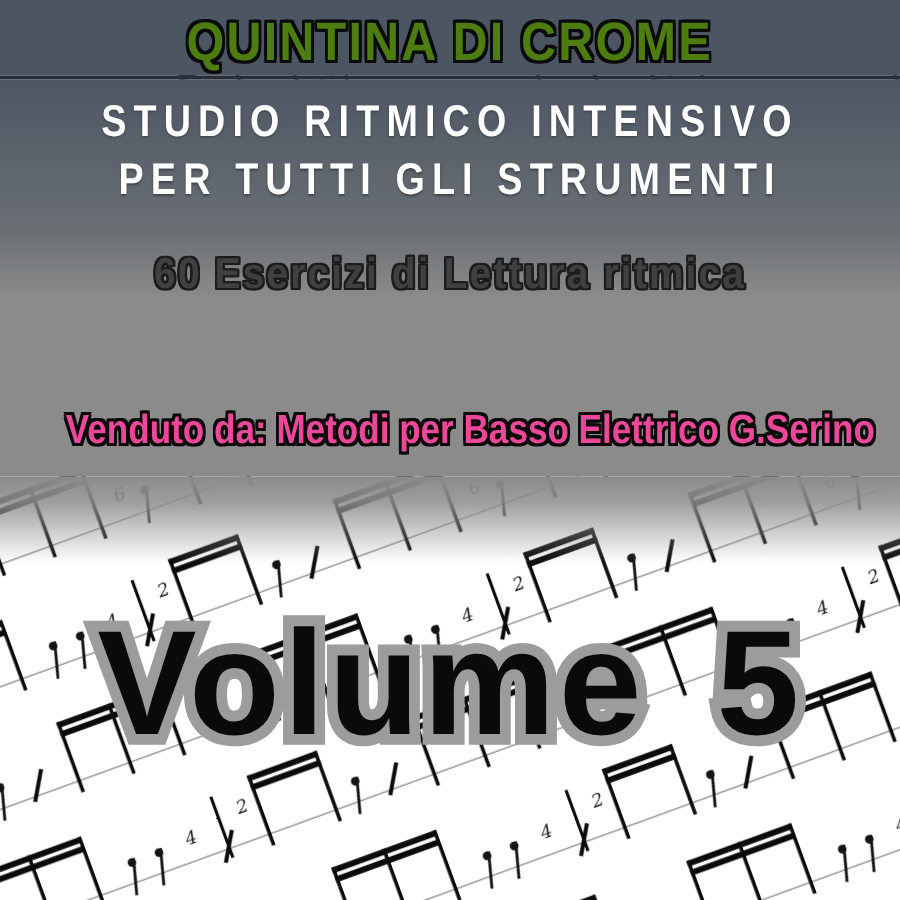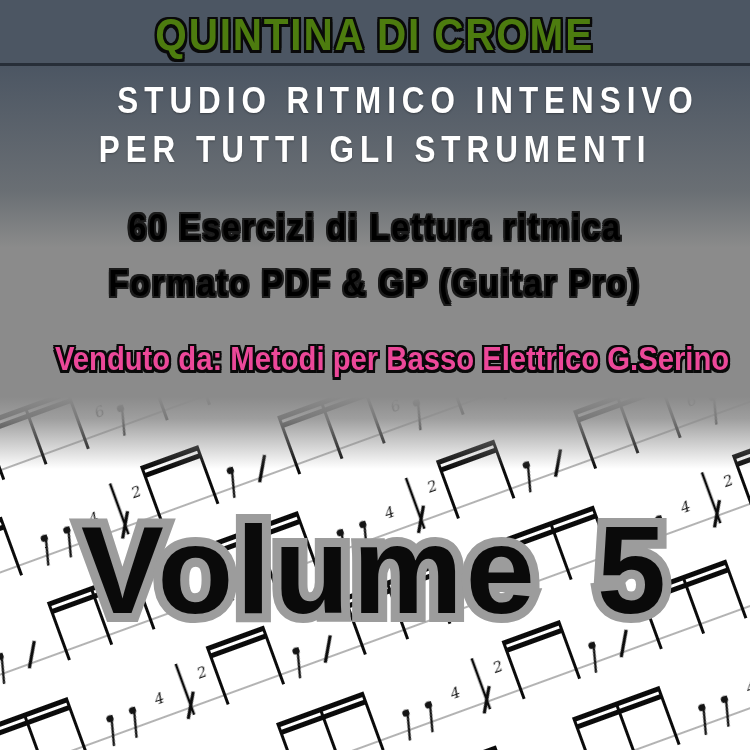--- a/index.html
+++ b/index.html
@@ -25,22 +25,22 @@
     -2.5px -2.5px 0 #0a0a0a, 0 -2.5px 0 #0a0a0a, 2.5px -2.5px 0 #0a0a0a,
     -2.5px 0 0 #0a0a0a, 2.5px 0 0 #0a0a0a,
     -2.5px 2.5px 0 #0a0a0a, 0 2.5px 0 #0a0a0a, 2.5px 2.5px 0 #0a0a0a;}
   .o-dark{text-shadow:
     -2px -2px 0 #1c1c1c, 0 -2px 0 #1c1c1c, 2px -2px 0 #1c1c1c,
     -2px 0 0 #1c1c1c, 2px 0 0 #1c1c1c,
     -2px 2px 0 #1c1c1c, 0 2px 0 #1c1c1c, 2px 2px 0 #1c1c1c;}
   .subtitle{font-size:37px;font-weight:bold;color:#ffffff;letter-spacing:7px;
     text-shadow:0 1px 2px rgba(0,0,0,.35);}
   .subtitle > span{transform:scaleX(.85);}
-  .sub1{top:80px;text-align:right;} .sub2{top:129px;}
-  .details{font-size:36px;font-weight:bold;color:#000000;letter-spacing:2px;}
+  .sub1{top:80px;} .sub2{top:129px;}
+  .details{font-size:36px;font-weight:bold;color:#404040;letter-spacing:2px;}
   .details > span{transform:scaleX(.9);}
   .det1{top:207px;} .det2{top:263px;}
   .seller{top:339px;font-size:34px;font-weight:bold;color:#ec4899;letter-spacing:0px;}
   .seller > span{transform:scaleX(.86);}
   
   .volume{position:absolute;left:0;top:508px;width:750px;text-align:center;white-space:nowrap;
     font-size:124px;font-weight:bold;letter-spacing:3px;word-spacing:22px;line-height:1;}
   .volume .stroke{position:absolute;left:0;width:750px;color:#0a0a0a;
     -webkit-text-stroke:18px #9c9c9c;
     text-shadow:
@@ -113,23 +113,20 @@
   <div class="line subtitle sub1">
     <span>STUDIO RITMICO INTENSIVO</span>
   </div>
   <div class="line subtitle sub2">
     <span>PER TUTTI GLI STRUMENTI</span>
   </div>
 
   <div class="line details det1">
     <span class="o-dark">60 Esercizi di Lettura ritmica</span>
   </div>
-  <div class="line details det2">
-    <span class="o-dark">Formato PDF &amp; GP (Guitar Pro)</span>
-  </div>
 
   <div class="line seller">
     <span class="o-black">Venduto da: Metodi per Basso Elettrico G.Serino</span>
   </div>
 
   <div class="volume">
     <span class="stroke">Volume 5</span>
     <span class="fill">Volume 5</span>
   </div>
 

